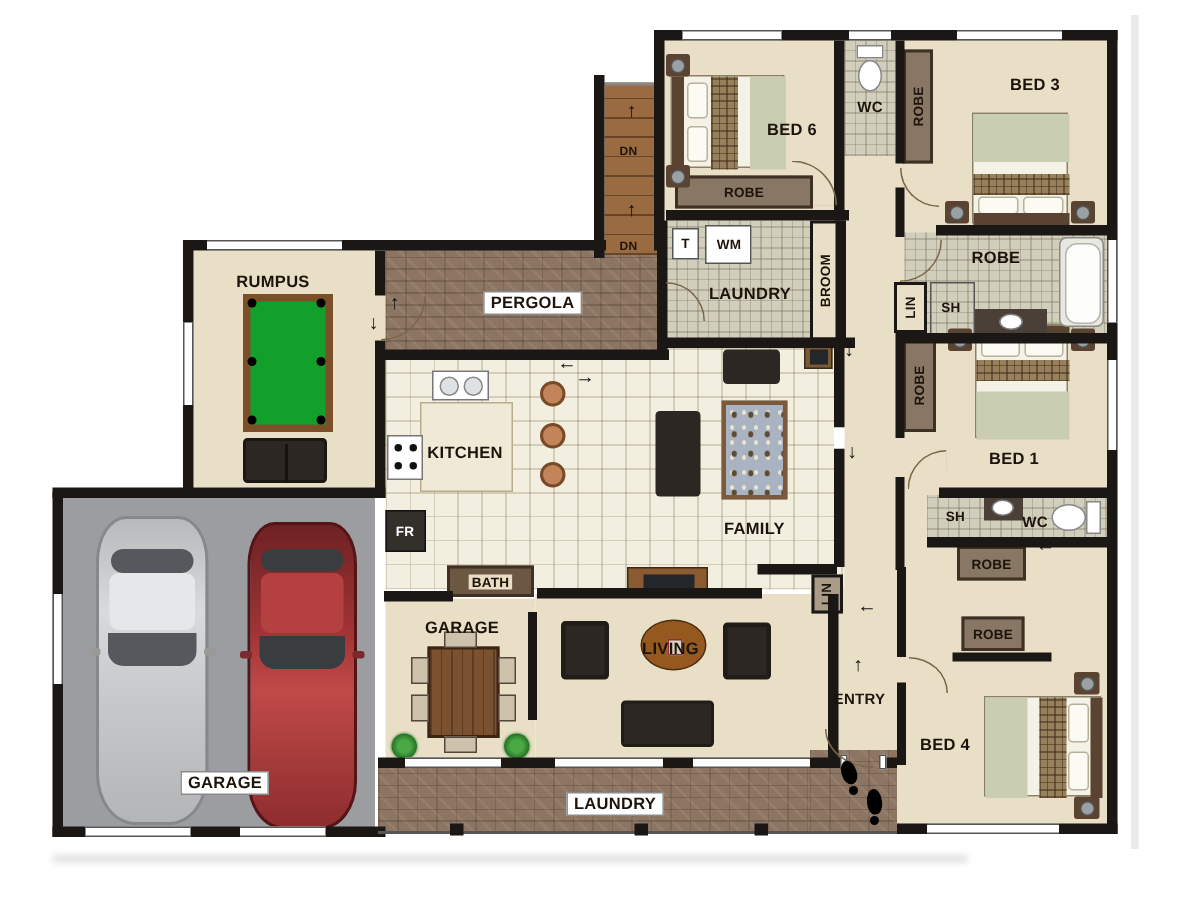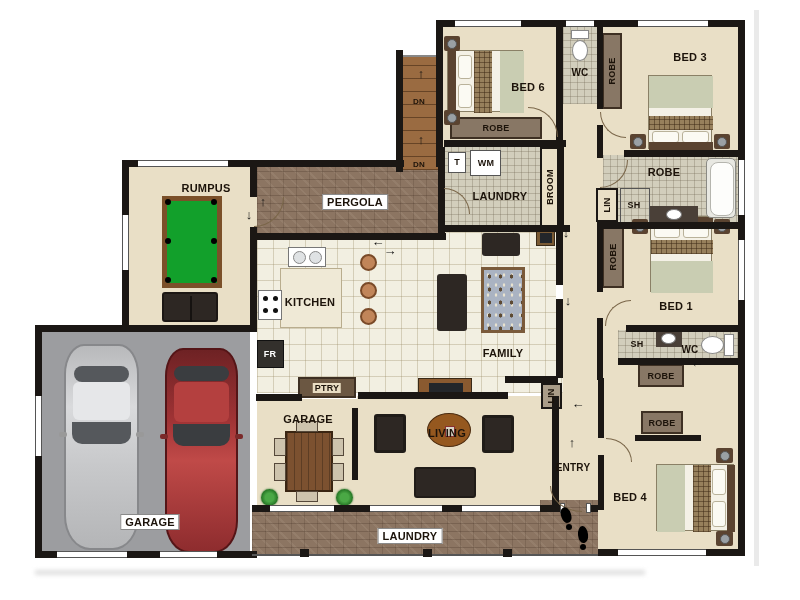--- a/index.html
+++ b/index.html
@@ -300,21 +300,21 @@
   <div class="arrow" style="left:566px;top:233px">↓</div>
   <div class="arrow" style="left:568px;top:301px">↓</div>
   <div class="arrow" style="left:578px;top:404px">←</div>
   <div class="arrow" style="left:378px;top:242px">←</div>
   <div class="arrow" style="left:390px;top:251px">→</div>
   <div class="arrow" style="left:263px;top:202px">↑</div>
   <div class="arrow" style="left:249px;top:215px">↓</div>
   <div class="arrow" style="left:697px;top:363px">←</div>
   <div class="arrow" style="left:572px;top:443px">↑</div>
 
-  <div class="lbl" style="left:206px;top:188px">RUMPUS</div>
+  <div class="lbl" style="left:182px;top:188px">RUMPUS</div>
   <div class="lbl plate" style="left:355px;top:202px">PERGOLA</div>
   <div class="lbl" style="left:310px;top:302px">KITCHEN</div>
   <div class="lbl" style="left:503px;top:353px">FAMILY</div>
   <div class="lbl" style="left:500px;top:196px">LAUNDRY</div>
   <div class="lbl sm v" style="left:550px;top:187px">BROOM</div>
   <div class="lbl" style="left:308px;top:419px">GARAGE</div>
   <div class="lbl" style="left:447px;top:433px">LIVING</div>
   <div class="lbl" style="left:573px;top:467px;font-size:10px">ENTRY</div>
   <div class="lbl plate" style="left:410px;top:536px">LAUNDRY</div>
   <div class="lbl plate" style="left:150px;top:522px">GARAGE</div>
@@ -327,20 +327,20 @@
   <div class="lbl sm" style="left:690px;top:349px;font-size:10px">WC</div>
   <div class="lbl sm" style="left:634px;top:205px">SH</div>
   <div class="lbl sm" style="left:637px;top:344px">SH</div>
   <div class="lbl sm v" style="left:607px;top:205px">LIN</div>
   <div class="lbl sm v" style="left:551px;top:396px">LIN</div>
   <div class="lbl sm" style="left:496px;top:128px">ROBE</div>
   <div class="lbl sm v" style="left:612px;top:71px">ROBE</div>
   <div class="lbl sm v" style="left:613px;top:257px">ROBE</div>
   <div class="lbl sm" style="left:661px;top:376px">ROBE</div>
   <div class="lbl sm" style="left:662px;top:423px">ROBE</div>
-  <div class="lbl sm" style="left:327px;top:388px;background:#e8dcc2;padding:0 2px">PTRY</div>
+  <div class="lbl sm" style="left:327px;top:388px;background:#e8dcc2;padding:0 2px">BATH</div>
   <div class="lbl sm" style="left:270px;top:354px;color:#fff">FR</div>
   <div class="lbl sm" style="left:457px;top:162px">T</div>
   <div class="lbl sm" style="left:486px;top:163px">WM</div>
   <div class="lbl sm" style="left:419px;top:101px;font-size:8px">DN</div>
   <div class="lbl sm" style="left:419px;top:164px;font-size:8px">DN</div>
 
 </div>
 
 </body></html>

